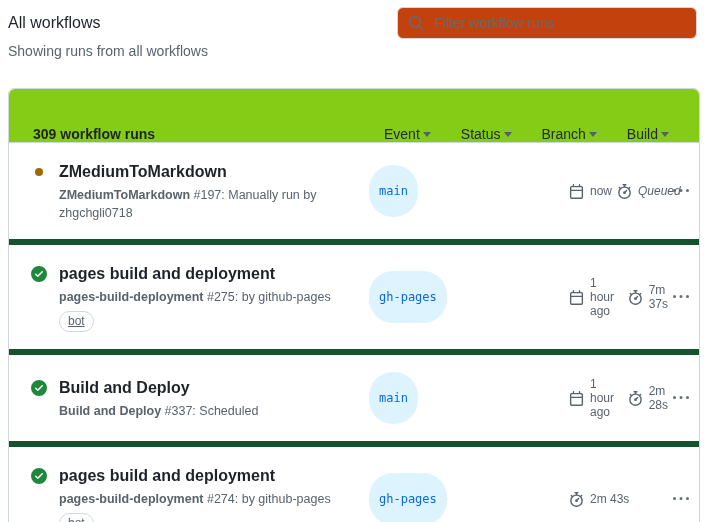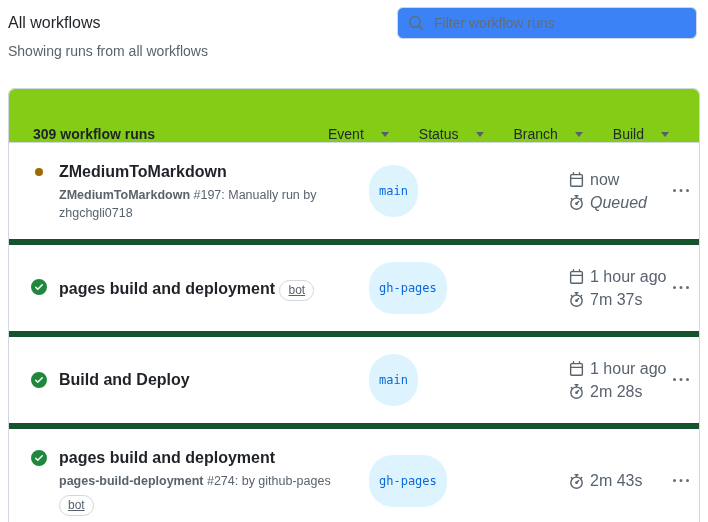--- a/index.html
+++ b/index.html
@@ -13,21 +13,21 @@
   
   .page-header { position: relative; padding: 10px 11px 0 8px; height: 62px; }
   .page-title { font-size: 16px; font-weight: 400; margin: 0 0 5px 0; line-height: 26px; }
   .page-subtitle { font-size: 14px; color: #59636e; line-height: 20px; }
 
   .search-box {
     position: absolute; top: 7px; right: 11px;
     width: 300px; height: 32px;
     border: 1px solid #d0d7de; border-radius: 6px;
     display: flex; align-items: center; gap: 8px;
-    padding: 0 10px; background: #3b82f6;
+    padding: 0 10px; background: #c2410c;
   }
   .search-box svg { flex: none; }
   .search-box input {
     border: none; outline: none; width: 100%;
     font-family: "Liberation Sans", sans-serif;
     font-size: 14px; color: #1f2328; background: transparent;
   }
   .search-box input::placeholder { color: #636c76; }
 
   
@@ -42,21 +42,21 @@
     border-bottom: 1px solid #d0d7de;
     border-radius: 6px 6px 0 0;
     padding: 0 30px 0 24px;
   }
   .run-count { font-size: 14px; font-weight: 700; }
   .filters { margin-left: auto; display: flex; gap: 30px; }
   .filter-btn {
     background: none; border: none; padding: 0; cursor: pointer;
     font-family: "Liberation Sans", sans-serif;
     font-size: 14px; color: #24292f;
-    display: flex; align-items: center; gap: 17px;
+    display: flex; align-items: center; gap: 3px;
   }
   .caret {
     width: 0; height: 0; border-left: 4px solid transparent;
     border-right: 4px solid transparent; border-top: 5px solid #57606a;
   }
 
   
   .run-row {
     display: flex; align-items: center;
     padding: 17px 16px 17px 22px;
@@ -84,22 +84,22 @@
   .branch-badge {
     display: inline-block; background: #ddf4ff; color: #0969da;
     font-family: "DejaVu Sans Mono", monospace;
     font-size: 12px; line-height: 16px;
     padding: 18px 10px; border-radius: 2em;
     text-decoration: none; cursor: pointer;
   }
 
   .row-time {
     width: 100px; flex: none;
-    display: flex; flex-direction: column; gap: 5px;
-    font-size: 16px; color: #59636e;
+    display: flex; flex-direction: row; gap: 5px;
+    font-size: 12px; color: #59636e;
   }
   .time-line { display: flex; align-items: center; gap: 6px; }
   .time-line svg { flex: none; }
   .italic { font-style: italic; }
 
   .row-kebab { flex: 1; display: flex; justify-content: center; }
   .kebab-btn {
     background: none; border: none; padding: 4px; cursor: pointer;
     display: flex; align-items: center; justify-content: center;
   }
@@ -181,20 +181,21 @@
     </div>
   </div>
 
   <div class="run-row">
     <div class="row-left">
       <svg class="status-icon" viewBox="0 0 16 16" fill="#1f883d">
           <path d="M8 16A8 8 0 1 1 8 0a8 8 0 0 1 0 16Zm3.78-9.72a.751.751 0 0 0-.018-1.042.751.751 0 0 0-1.042-.018L6.75 9.19 5.28 7.72a.751.751 0 0 0-1.042.018.751.751 0 0 0-.018 1.042l2 2a.75.75 0 0 0 1.06 0Z"></path>
         </svg>
       <div class="row-main">
         <a class="row-title">pages build and deployment</a>
+        <div class="row-sub"><span class="wf-name">pages-build-deployment</span><span> #275: by github-pages</span></div>
         <span class="bot-badge">bot</span>
       </div>
     </div>
     <div class="row-branch">
       <a class="branch-badge">gh-pages</a>
     </div>
     <div class="row-time">
       <span class="time-line">
         <svg width="15" height="15" viewBox="0 0 16 16" fill="#59636e">
             <path d="M4.75 0a.75.75 0 0 1 .75.75V2h5V.75a.75.75 0 0 1 1.5 0V2h1.25c.966 0 1.75.784 1.75 1.75v10.5A1.75 1.75 0 0 1 13.25 16H2.75A1.75 1.75 0 0 1 1 14.25V3.75C1 2.784 1.784 2 2.75 2H4V.75A.75.75 0 0 1 4.75 0ZM2.5 7.5v6.75c0 .138.112.25.25.25h10.5a.25.25 0 0 0 .25-.25V7.5Zm10.75-4H2.75a.25.25 0 0 0-.25.25V6h11V3.75a.25.25 0 0 0-.25-.25Z"></path>
@@ -217,20 +218,21 @@
     </div>
   </div>
 
   <div class="run-row">
     <div class="row-left">
       <svg class="status-icon" viewBox="0 0 16 16" fill="#1f883d">
           <path d="M8 16A8 8 0 1 1 8 0a8 8 0 0 1 0 16Zm3.78-9.72a.751.751 0 0 0-.018-1.042.751.751 0 0 0-1.042-.018L6.75 9.19 5.28 7.72a.751.751 0 0 0-1.042.018.751.751 0 0 0-.018 1.042l2 2a.75.75 0 0 0 1.06 0Z"></path>
         </svg>
       <div class="row-main">
         <a class="row-title">Build and Deploy</a>
+        <div class="row-sub"><span class="wf-name">Build and Deploy</span><span> #337: Scheduled</span></div>
       </div>
     </div>
     <div class="row-branch">
       <a class="branch-badge">main</a>
     </div>
     <div class="row-time">
       <span class="time-line">
         <svg width="15" height="15" viewBox="0 0 16 16" fill="#59636e">
             <path d="M4.75 0a.75.75 0 0 1 .75.75V2h5V.75a.75.75 0 0 1 1.5 0V2h1.25c.966 0 1.75.784 1.75 1.75v10.5A1.75 1.75 0 0 1 13.25 16H2.75A1.75 1.75 0 0 1 1 14.25V3.75C1 2.784 1.784 2 2.75 2H4V.75A.75.75 0 0 1 4.75 0ZM2.5 7.5v6.75c0 .138.112.25.25.25h10.5a.25.25 0 0 0 .25-.25V7.5Zm10.75-4H2.75a.25.25 0 0 0-.25.25V6h11V3.75a.25.25 0 0 0-.25-.25Z"></path>
           </svg>

